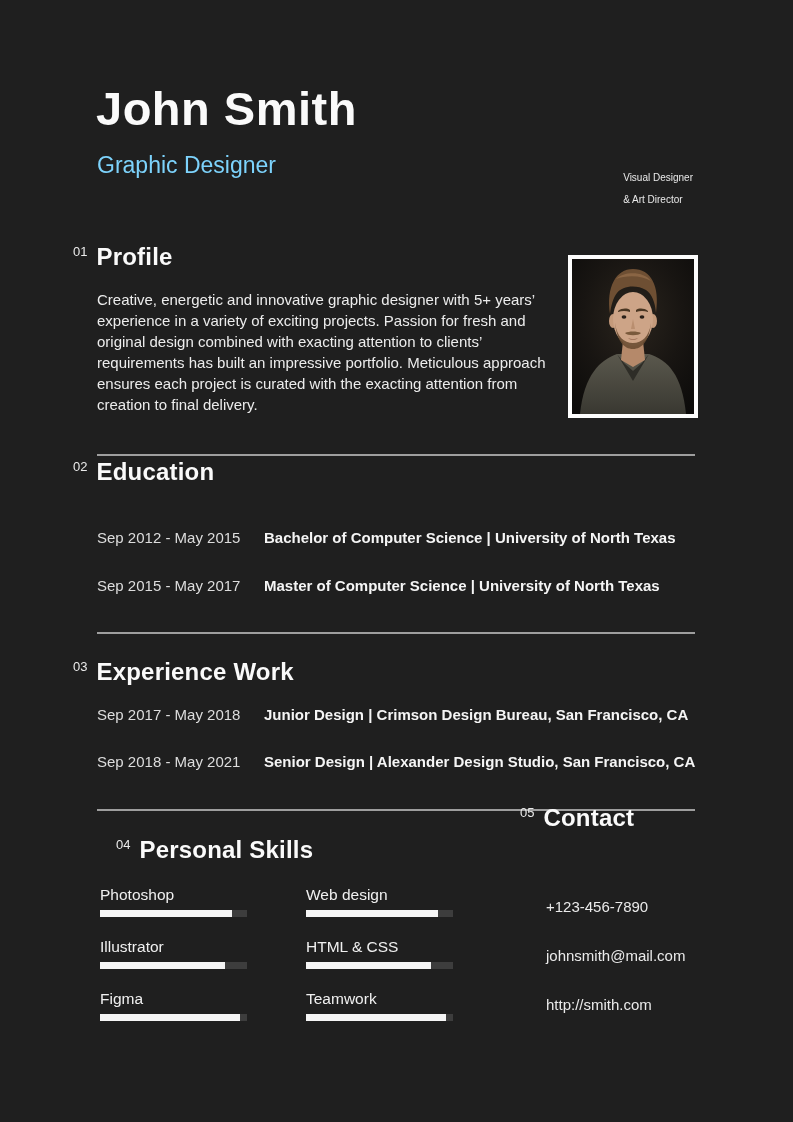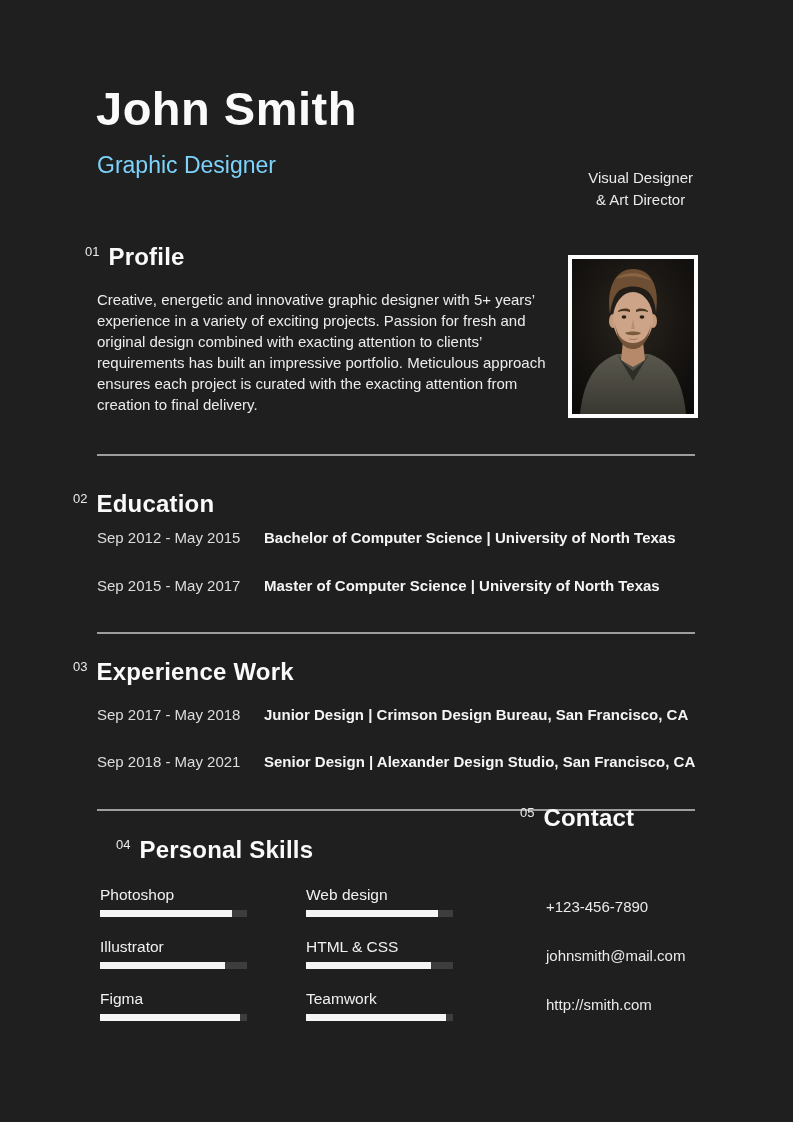--- a/index.html
+++ b/index.html
@@ -20,49 +20,49 @@
     left:96px; top:80px;
     font-size:47px; font-weight:700; letter-spacing:0.5px;
     color:#fafafa; line-height:58px;
   }
   .subtitle {
     left:97px; top:152px;
     font-size:23px; font-weight:400; color:#7dd3fc;
   }
   .tagline {
     right:100px; top:167px;
-    text-align:center;
-    font-size:15px; line-height:21.5px; color:#e9e9e9; font-weight:400;
+    text-align:left;
+    font-size:10px; line-height:21.5px; color:#e9e9e9; font-weight:400;
   }
 
   
   .sec-head { display:flex; align-items:flex-start; gap:9px; }
   .sec-num { font-size:13px; font-weight:400; color:#eaeaea; line-height:15px; padding-top:1px; }
   .sec-title { font-size:24px; font-weight:700; color:#fafafa; line-height:27px; letter-spacing:0.2px; }
 
   
-  .profile-head { left:85px; top:243px; }
+  .profile-head { left:73px; top:243px; }
   .profile-body {
     left:97px; top:289px; width:458px;
     font-size:15px; line-height:21px; color:#ececec;
   }
   .photo-frame {
     left:568px; top:255px; width:130px; height:163px;
     background:#fdfdfd; padding:4px;
   }
   .photo-frame svg { display:block; width:122px; height:155px; }
 
   
   .divider { left:97px; width:598px; height:1.5px; background:#9e9e9e; }
   .divider.d1 { top:454px; }
   .divider.d2 { top:632px; }
   .divider.d3 { top:809px; }
 
   
-  .edu-head { left:73px; top:490px; }
+  .edu-head { left:73px; top:458px; }
   .exp-head { left:73px; top:658px; }
   .row { left:97px; display:flex; align-items:baseline; }
   .row .date { flex:0 0 167px; font-size:15px; font-weight:400; color:#dddddd; }
   .row .detail { font-size:15px; font-weight:700; color:#f5f5f5; }
   .row.edu1 { top:529px; }
   .row.edu2 { top:577px; }
   .row.exp1 { top:706px; }
   .row.exp2 { top:753px;align-items:flex-end; }
 
   

